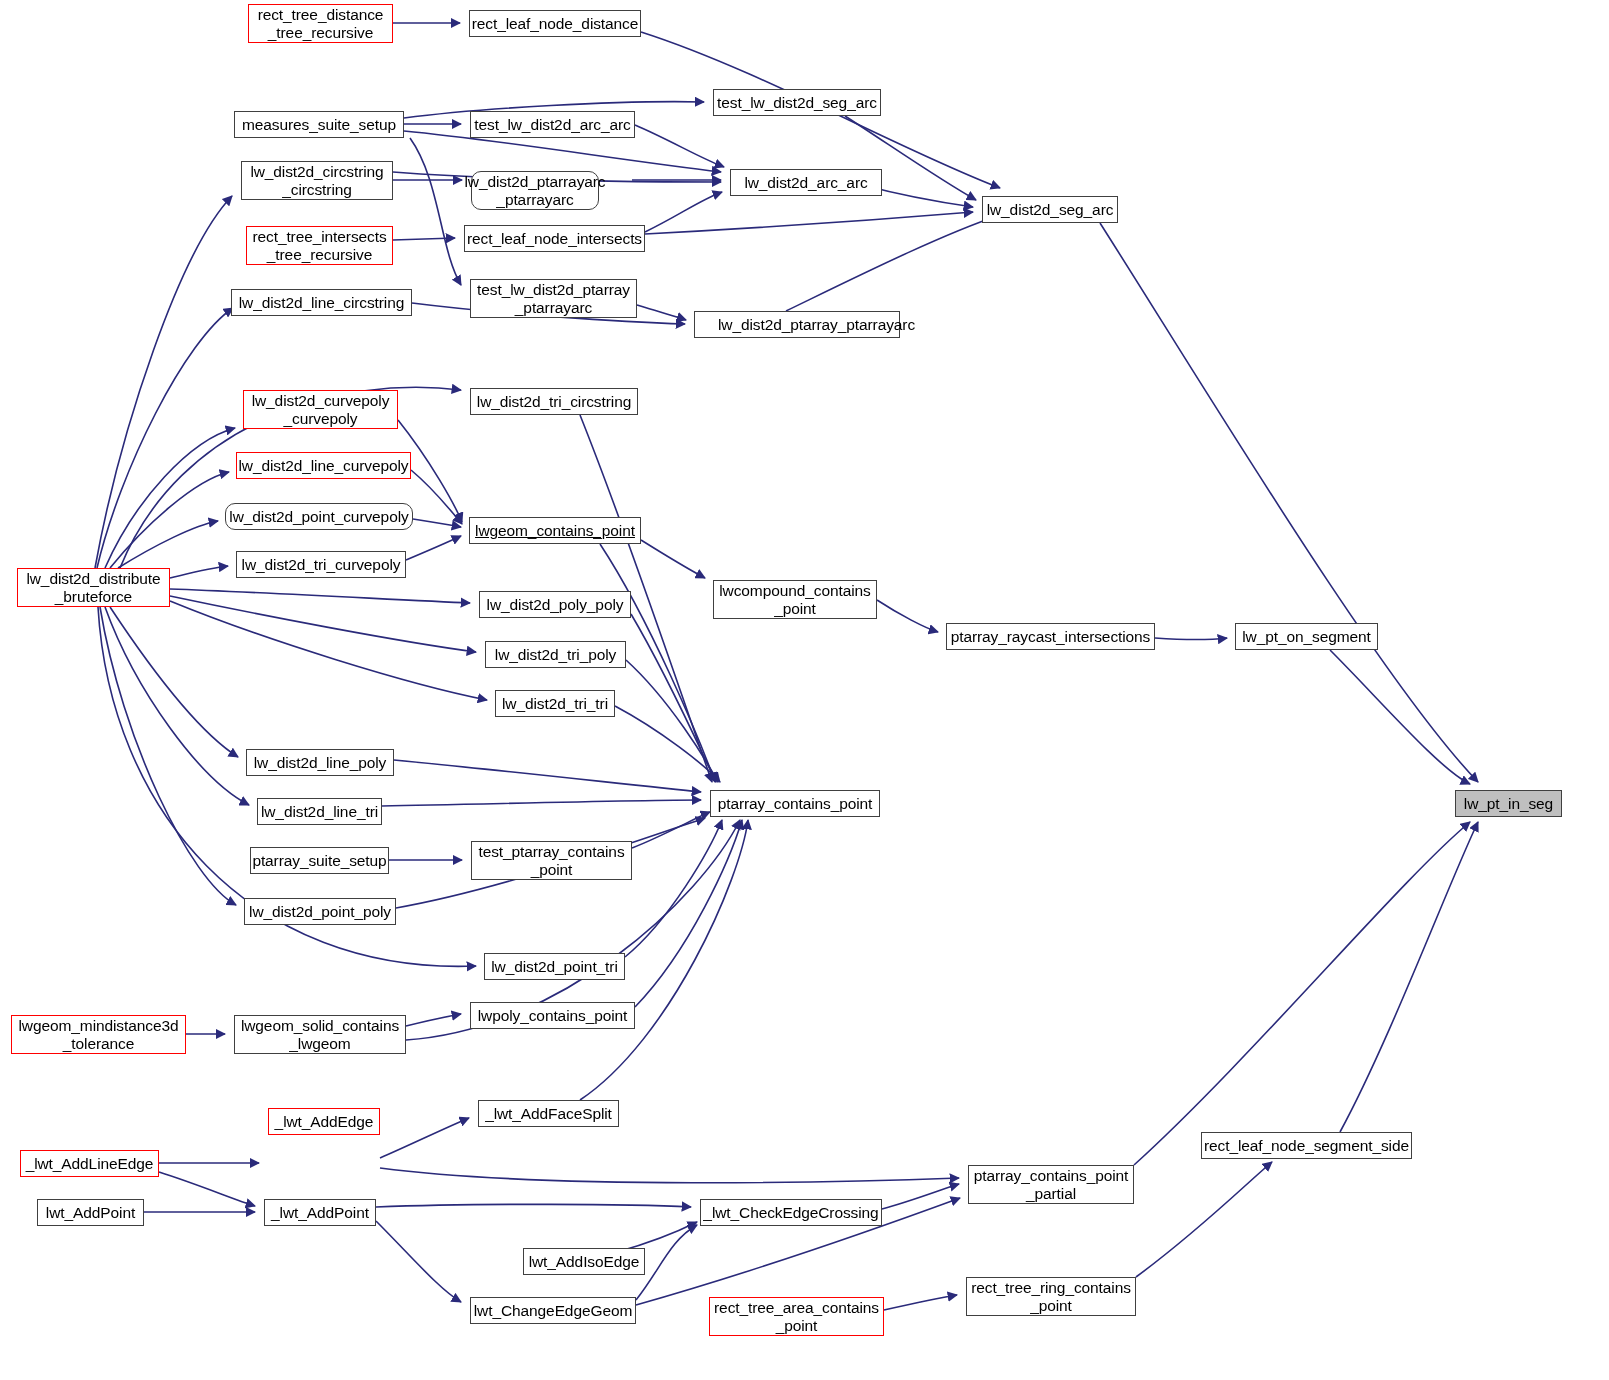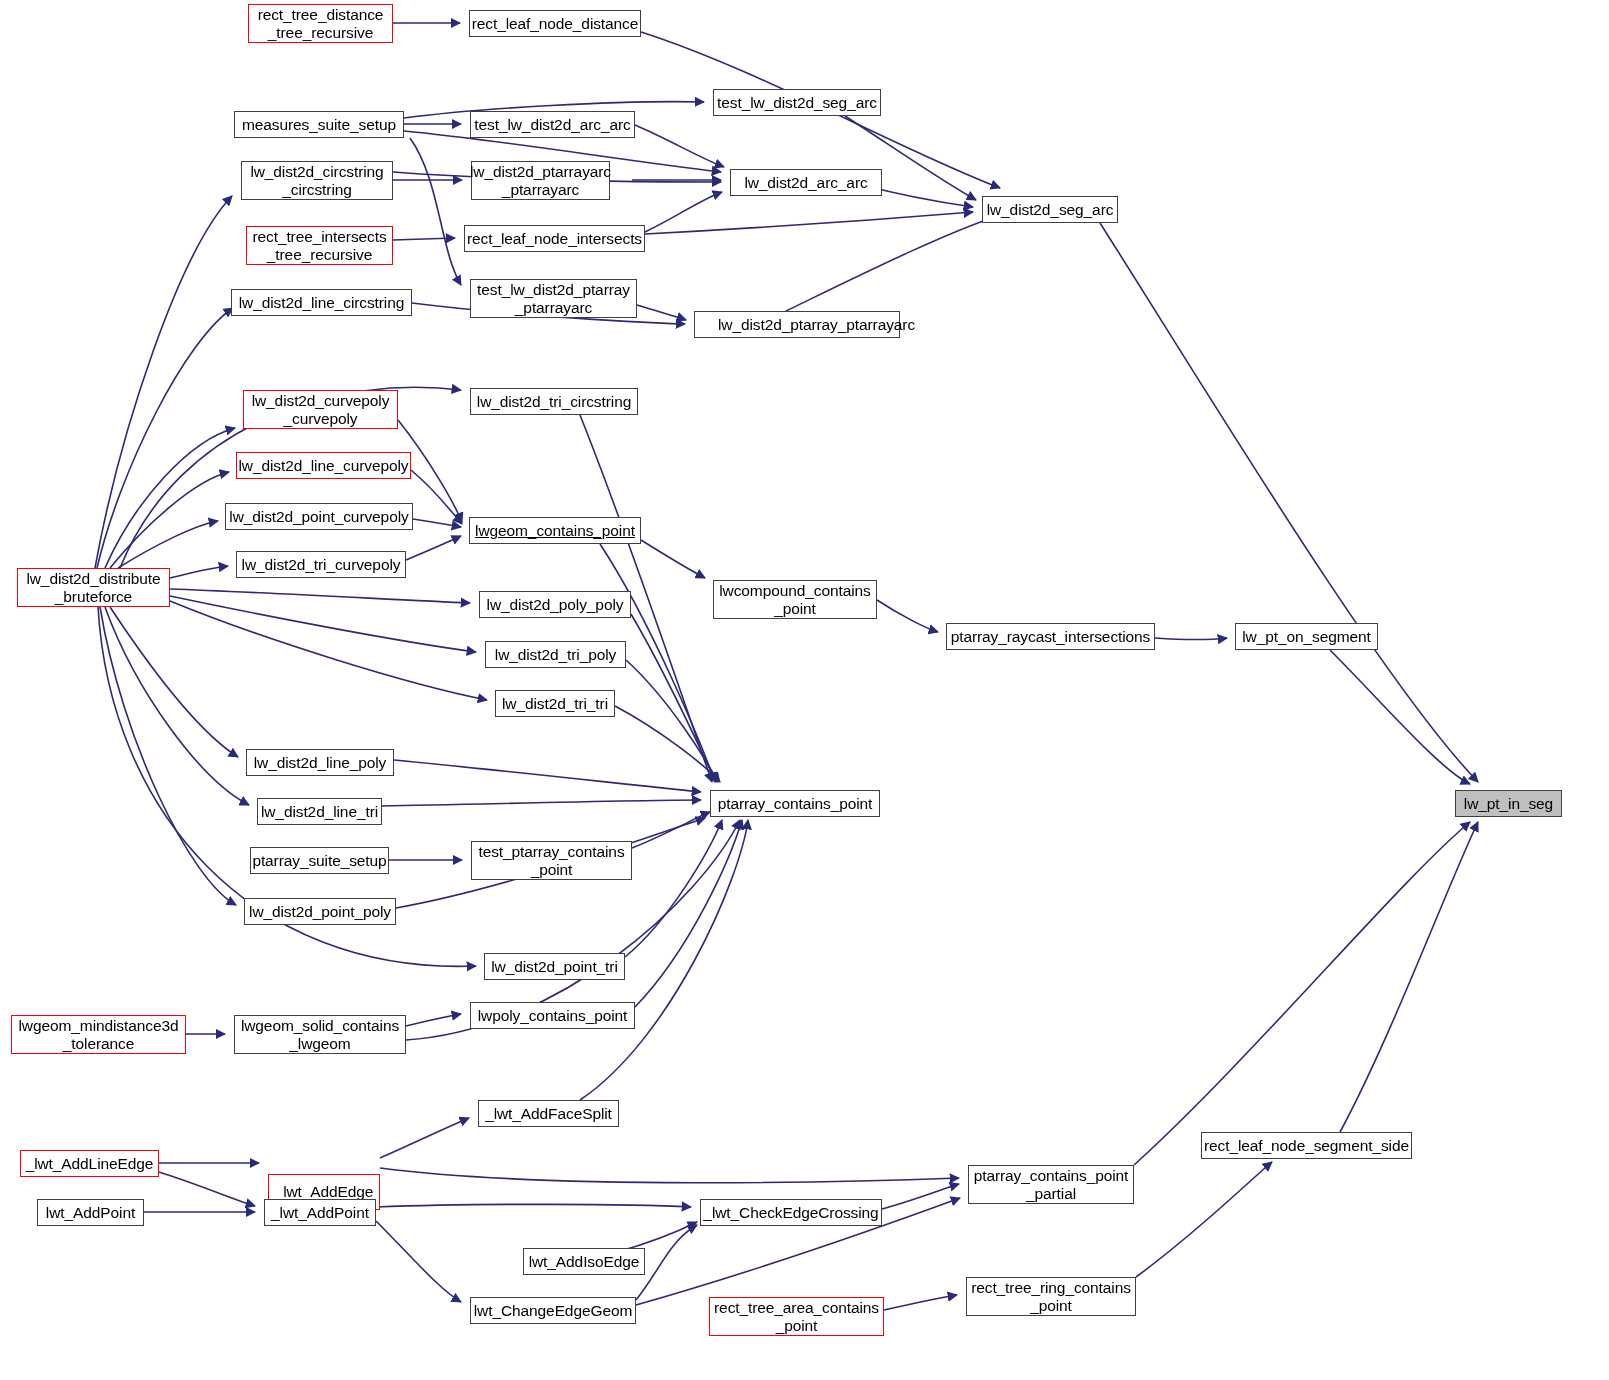--- a/index.html
+++ b/index.html
@@ -135,36 +135,36 @@
   </svg>
   <div id="nodes">
       <div class="node red" style="left: 248px; top: 4px; width: 145px; height: 39px;">rect_tree_distance
 _tree_recursive</div>
       <div class="node" style="left: 469px; top: 10px; width: 172px; height: 27px;">rect_leaf_node_distance</div>
       <div class="node" style="left: 713px; top: 89px; width: 168px; height: 27px;">test_lw_dist2d_seg_arc</div>
       <div class="node" style="left: 234px; top: 111px; width: 170px; height: 27px;">measures_suite_setup</div>
       <div class="node" style="left: 470px; top: 111px; width: 165px; height: 27px;">test_lw_dist2d_arc_arc</div>
       <div class="node" style="left: 241px; top: 161px; width: 152px; height: 39px;">lw_dist2d_circstring
 _circstring</div>
-      <div class="node" style="left: 471px; top: 161px; width: 139px; height: 39px;">lw_dist2d_ptarrayarc
+      <div class="node" style="left: 471px; top: 171px; width: 128px; height: 39px; border-radius: 10px;">lw_dist2d_ptarrayarc
 _ptarrayarc</div>
       <div class="node" style="left: 730px; top: 169px; width: 152px; height: 27px;">lw_dist2d_arc_arc</div>
       <div class="node" style="left: 982px; top: 196px; width: 136px; height: 27px;">lw_dist2d_seg_arc</div>
       <div class="node red" style="left: 246px; top: 226px; width: 147px; height: 39px;">rect_tree_intersects
 _tree_recursive</div>
       <div class="node" style="left: 464px; top: 225px; width: 181px; height: 27px;">rect_leaf_node_intersects</div>
       <div class="node" style="left: 470px; top: 279px; width: 167px; height: 39px;">test_lw_dist2d_ptarray
 _ptarrayarc</div>
       <div class="node" style="left: 231px; top: 289px; width: 181px; height: 27px;">lw_dist2d_line_circstring</div>
       <div class="node" style="left: 694px; top: 311px; width: 206px; height: 27px; padding-left: 39px;">lw_dist2d_ptarray_ptarrayarc</div>
       <div class="node red" style="left: 243px; top: 390px; width: 155px; height: 39px;">lw_dist2d_curvepoly
 _curvepoly</div>
       <div class="node" style="left: 470px; top: 388px; width: 168px; height: 27px;">lw_dist2d_tri_circstring</div>
       <div class="node red" style="left: 236px; top: 452px; width: 175px; height: 27px;">lw_dist2d_line_curvepoly</div>
-      <div class="node" style="left: 225px; top: 503px; width: 188px; height: 27px;">lw_dist2d_point_curvepoly</div>
+      <div class="node" style="left: 225px; top: 503px; width: 188px; height: 27px; border-radius: 10px;">lw_dist2d_point_curvepoly</div>
       <div class="node" style="left: 469px; top: 517px; width: 172px; height: 27px; text-decoration: underline;">lwgeom_contains_point</div>
       <div class="node" style="left: 236px; top: 551px; width: 170px; height: 27px;">lw_dist2d_tri_curvepoly</div>
       <div class="node red" style="left: 17px; top: 568px; width: 153px; height: 39px;">lw_dist2d_distribute
 _bruteforce</div>
       <div class="node" style="left: 713px; top: 568px; width: 164px; height: 39px; margin-top: 12px;">lwcompound_contains
 _point</div>
       <div class="node" style="left: 479px; top: 591px; width: 152px; height: 27px;">lw_dist2d_poly_poly</div>
       <div class="node" style="left: 946px; top: 623px; width: 209px; height: 27px;">ptarray_raycast_intersections</div>
       <div class="node" style="left: 1235px; top: 623px; width: 143px; height: 27px;">lw_pt_on_segment</div>
       <div class="node" style="left: 485px; top: 641px; width: 141px; height: 27px;">lw_dist2d_tri_poly</div>
@@ -179,21 +179,21 @@
       <div class="node" style="left: 244px; top: 898px; width: 152px; height: 27px;">lw_dist2d_point_poly</div>
       <div class="node" style="left: 484px; top: 953px; width: 141px; height: 27px;">lw_dist2d_point_tri</div>
       <div class="node" style="left: 470px; top: 1002px; width: 165px; height: 27px;">lwpoly_contains_point</div>
       <div class="node red" style="left: 11px; top: 1015px; width: 175px; height: 39px;">lwgeom_mindistance3d
 _tolerance</div>
       <div class="node" style="left: 234px; top: 1015px; width: 172px; height: 39px;">lwgeom_solid_contains
 _lwgeom</div>
       <div class="node" style="left: 478px; top: 1100px; width: 141px; height: 27px;">_lwt_AddFaceSplit</div>
       <div class="node" style="left: 1201px; top: 1132px; width: 211px; height: 27px;">rect_leaf_node_segment_side</div>
       <div class="node red" style="left: 20px; top: 1150px; width: 139px; height: 27px;">_lwt_AddLineEdge</div>
-      <div class="node red" style="left: 268px; top: 1174px; width: 112px; height: 36px;">_lwt_AddEdge</div>
+      <div class="node red" style="left: 268px; top: 1108px; width: 112px; height: 27px;">_lwt_AddEdge</div>
       <div class="node" style="left: 968px; top: 1165px; width: 166px; height: 39px;">ptarray_contains_point
 _partial</div>
       <div class="node" style="left: 37px; top: 1199px; width: 107px; height: 27px;">lwt_AddPoint</div>
       <div class="node" style="left: 264px; top: 1199px; width: 112px; height: 27px;">_lwt_AddPoint</div>
       <div class="node" style="left: 700px; top: 1199px; width: 182px; height: 27px;">_lwt_CheckEdgeCrossing</div>
       <div class="node" style="left: 523px; top: 1248px; width: 122px; height: 27px;">lwt_AddIsoEdge</div>
       <div class="node red" style="left: 709px; top: 1297px; width: 175px; height: 39px;">rect_tree_area_contains
 _point</div>
       <div class="node" style="left: 966px; top: 1277px; width: 170px; height: 39px;">rect_tree_ring_contains
 _point</div>

